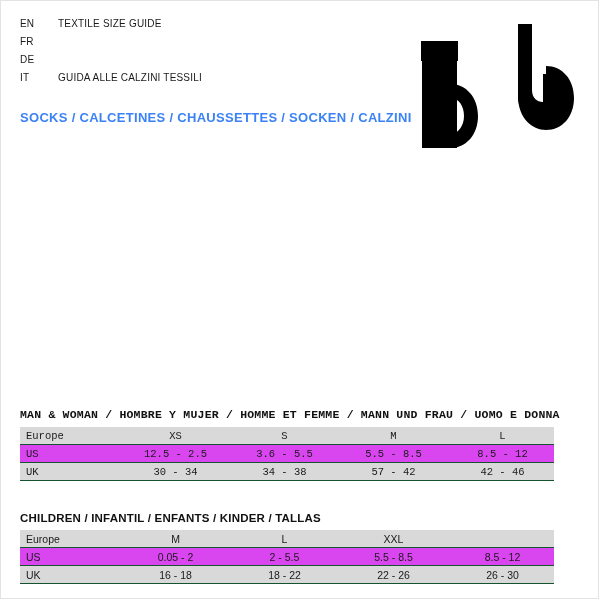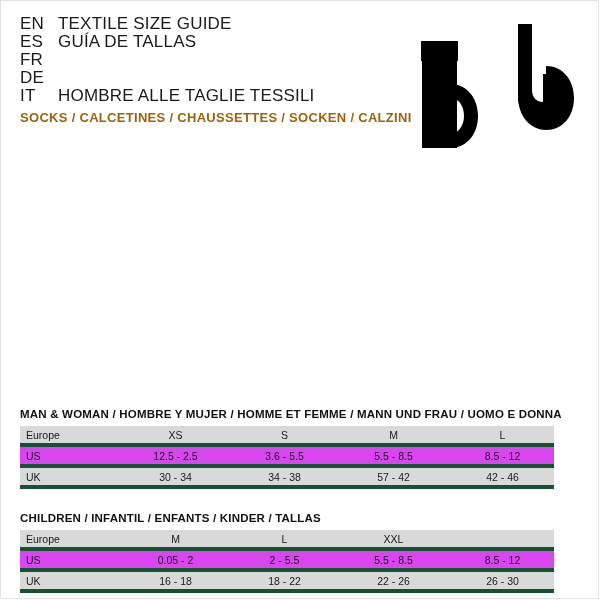--- a/index.html
+++ b/index.html
@@ -34,82 +34,82 @@
 
   
   .lang-block {
     position: absolute;
     left: 20px;
     top: 14px;
     width: 330px;
   }
   .lang-row {
     display: flex;
-    align-items: flex-start;
+    align-items: center;
     height: 18px;
-    font-size: 17px;
+    font-size: 10px;
     letter-spacing: 0.2px;
   }
   .lang-code {
     width: 38px;
     flex: 0 0 38px;
     color: #1a1a1a;
   }
   .lang-text {
     color: #1a1a1a;
     white-space: nowrap;
   }
 
   .product-title {
     position: absolute;
     left: 20px;
     top: 110px;
     font-size: 13px;
     font-weight: bold;
     letter-spacing: 0.3px;
-    color: #a16207;
+    color: #3b82f6;
   }
 
   
   .illustration {
     position: absolute;
     left: 400px;
     top: 18px;
     width: 175px;
     height: 160px;
   }
 
   
   .table-section {
     position: absolute;
     left: 20px;
     width: 560px;
   }
-  .section-adult { top: 408px; }
+  .section-adult { top: 408px; font-family: Liberation Mono, monospace; }
   .section-kids  { top: 512px; }
 
   .section-title {
     font-size: 11.5px;
     font-weight: bold;
     letter-spacing: 0.2px;
     color: #111;
     margin-bottom: 6px;
     white-space: nowrap;
   }
 
   table.size-table {
     border-collapse: collapse;
     width: 462px;
     table-layout: fixed;
     font-size: 10.5px;
   }
   table.size-table td {
     height: 17px;
     padding: 0 0 0 6px;
-    border-bottom: 4px solid #14532d;
+    border-bottom: 1px solid #14532d;
     color: #1a1a1a;
     vertical-align: middle;
     overflow: hidden;
     white-space: nowrap;
   }
   table.size-table tr.head-row td {
     background: #d9d9d9;
   }
   table.size-table tr.band td {
     background: #d9d9d9;
@@ -127,32 +127,28 @@
 <div class="page">
 
   <div class="frame-border"></div>
 
   <div class="lang-block">
     <div class="lang-row">
       <span class="lang-code">EN</span>
       <span class="lang-text">TEXTILE SIZE GUIDE</span>
     </div>
     <div class="lang-row">
-      <span class="lang-code">ES</span>
-      <span class="lang-text">GUÍA DE TALLAS</span>
-    </div>
-    <div class="lang-row">
       <span class="lang-code">FR</span>
     </div>
     <div class="lang-row">
       <span class="lang-code">DE</span>
     </div>
     <div class="lang-row">
       <span class="lang-code">IT</span>
-      <span class="lang-text">HOMBRE ALLE TAGLIE TESSILI</span>
+      <span class="lang-text">GUIDA ALLE CALZINI TESSILI</span>
     </div>
   </div>
 
   <div class="product-title">SOCKS / CALCETINES / CHAUSSETTES / SOCKEN / CALZINI</div>
 
   <div class="illustration">
     <svg width="175" height="160" viewBox="0 0 175 160" xmlns="http://www.w3.org/2000/svg">
 
       <g>
         <path d="M84 78 L84 6 L118 6 L118 78 C118 96 132 104 143 104

